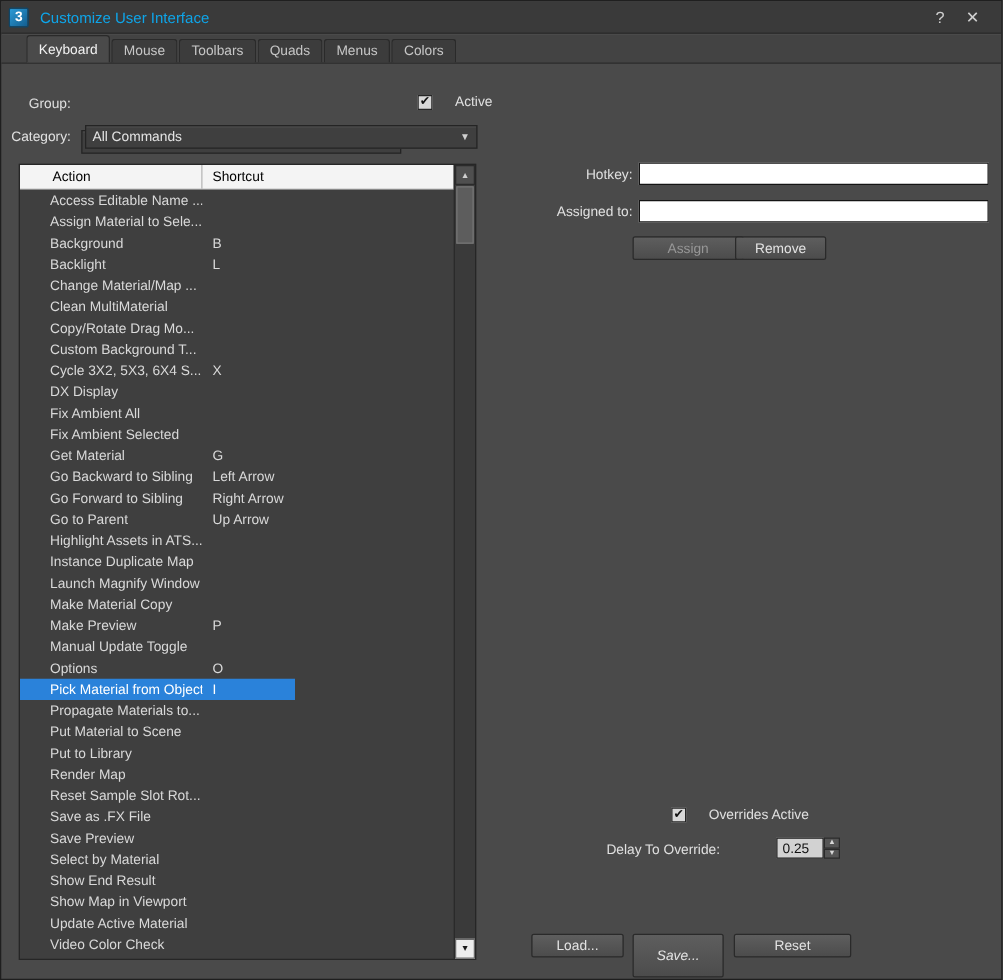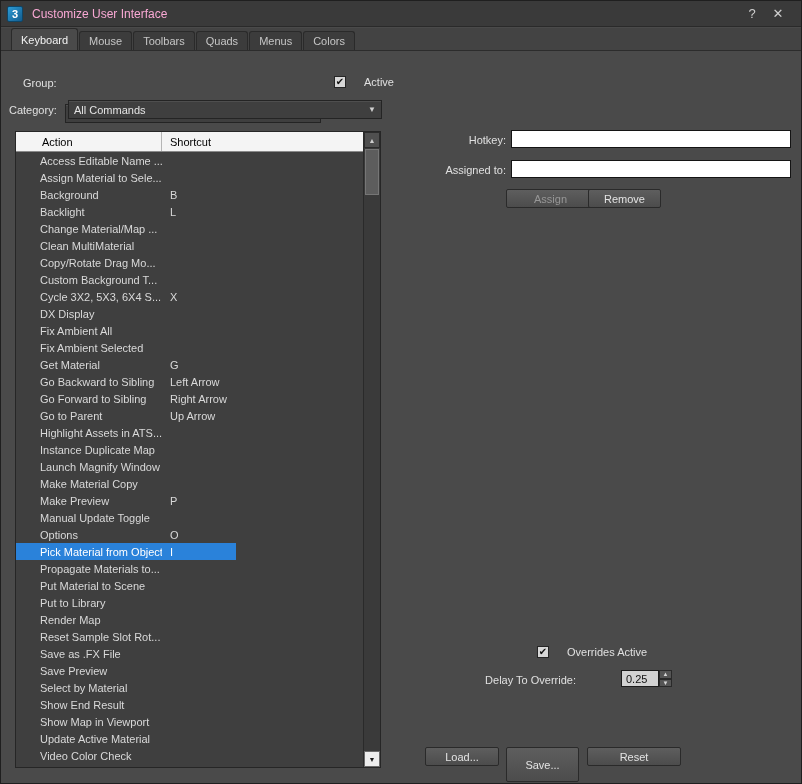--- a/index.html
+++ b/index.html
@@ -6,27 +6,27 @@
   *{box-sizing:border-box;}
   .window{position:relative;width:802px;height:784px;background:#4a4a4a;border:1px solid #1f1f1f;
           font-family:"Liberation Sans",sans-serif;font-size:11px;color:#dcdcdc;overflow:hidden;}
 
   
   .titlebar{position:absolute;left:0;top:0;width:100%;height:26px;background:#3a3a3a;
             border-bottom:1px solid #2a2a2a;display:flex;align-items:center;padding:0 10px 0 6px;}
   .app-icon{width:16px;height:16px;background:linear-gradient(135deg,#2c9bd6,#135d8f);color:#fff;
             font-weight:bold;font-size:11px;display:flex;align-items:center;justify-content:center;
             border-radius:2px;margin-right:9px;border:1px solid #0e4668;}
-  .title{font-size:12px;color:#f9a8d4;flex:1;}
+  .title{font-size:12px;color:#0ea5e9;flex:1;}
   .tb-btn{width:26px;height:20px;display:flex;align-items:center;justify-content:center;
           color:#cfcfcf;font-size:13px;cursor:default;}
 
   
   .tabbar{position:absolute;left:0;top:27px;width:100%;height:23px;display:flex;align-items:flex-end;
-          padding-left:10px;background:#434343;border-bottom:1px solid #2c2c2c;}
+          padding-left:20px;background:#434343;border-bottom:1px solid #2c2c2c;}
   .tab{height:19px;padding:0 9px;margin-right:1px;background:#3c3c3c;border:1px solid #2a2a2a;
        border-bottom:none;border-radius:3px 3px 0 0;color:#c6c6c6;display:flex;align-items:center;}
   .tab.active{height:22px;background:#4a4a4a;color:#f2f2f2;}
 
   .label{position:absolute;color:#e0e0e0;}
 
   
   .dropdown{position:absolute;background:#3f3f3f;border:1px solid #242424;
             box-shadow:inset 0 1px 0 rgba(255,255,255,.08);display:flex;align-items:center;
             padding:0 5px;color:#e4e4e4;}
@@ -288,16 +288,16 @@
   <div class="spinner" style="left:580px;top:669px;margin-left:40px;">
     <div class="spin-value">0.25</div>
     <div class="spin-arrows">
       <div class="spin-up">▲</div>
       <div class="spin-down">▼</div>
     </div>
   </div>
 
 
   <div class="btn" style="left:424px;top:746px;width:74px;height:19px;">Load...</div>
-  <div class="btn" style="left:505px;top:746px;width:73px;height:35px;">Save...</div>
+  <div class="btn" style="left:505px;top:746px;width:73px;height:35px;font-style:italic;">Save...</div>
   <div class="btn" style="left:586px;top:746px;width:94px;height:19px;">Reset</div>
 
 </div>
 
 </body></html>

